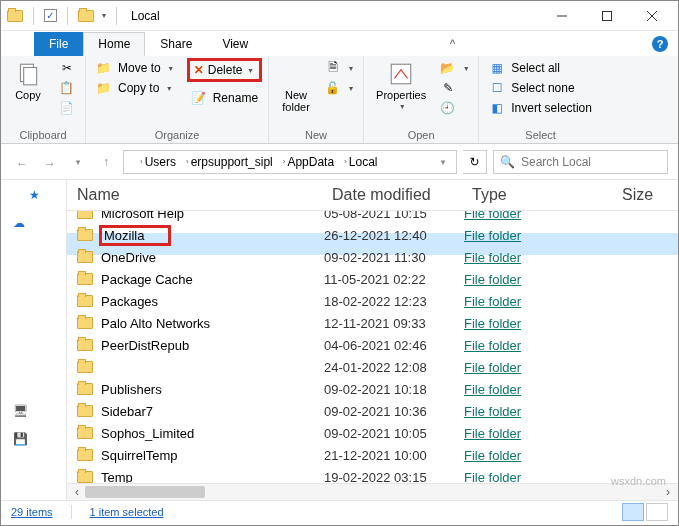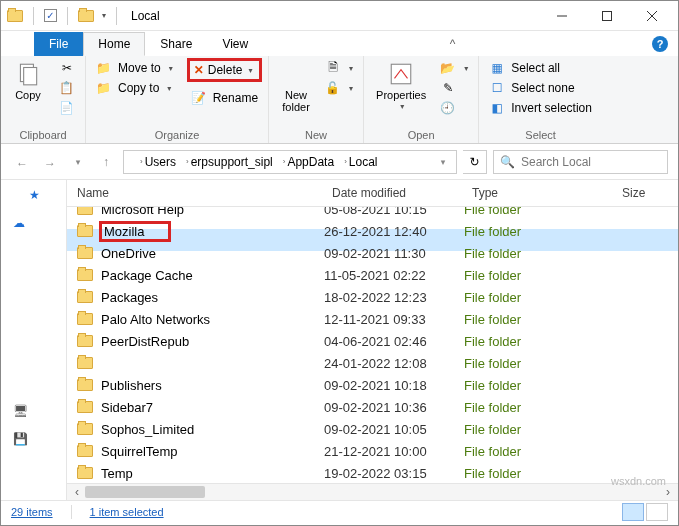--- a/index.html
+++ b/index.html
@@ -112,42 +112,42 @@
     width:175px; height:24px; border:1px solid #ccc;
     display:flex; align-items:center; padding:0 6px; color:#777; gap:6px;
   }
   
   .content { display:flex; height: 320px; }
   .sidebar { width:66px; border-right:1px solid #e5e5e5; padding:8px 4px; display:flex; flex-direction:column; gap:14px; position:relative; overflow:hidden; }
   .filepane { flex:1; overflow:hidden; position:relative; display:flex; flex-direction:column; }
   .cols {
     display:flex;
     border-bottom:1px solid #e5e5e5;
-    font-size:12px;
+    font-size:16px;
     color:#444;
     padding:6px 0 6px 10px;
   }
   .col-name { width:255px; }
   .col-date { width:140px; }
   .col-type { width:150px; }
   .col-size { flex:1; }
   .rows { overflow-y:scroll; flex:1; }
   .row {
     display:flex;
     align-items:center;
     padding:2px 0 20px 10px;
     font-size:13px;
     height:21px;
   }
   .row.selected { background:#cde8ff; }
   .row .ficon { width:16px; height:12px; background:#f8d673; border:1px solid #d9a93e; margin-right:8px; position:relative; border-radius:1px; }
   .row .ficon:before { content:""; position:absolute; top:-3px; left:0; width:6px; height:3px; background:#f8d673; border:1px solid #d9a93e; border-bottom:none; }
   .row .c-name { width:247px; display:flex; align-items:center; }
   .row .c-date { width:140px; color:#333; }
-  .row .c-type { width:150px; color:#4d7c0f; }
+  .row .c-type { width:150px; color:#0f766e;text-decoration:underline; }
   .name-redbox { border:3px solid #d92424; padding:0 24px 0 2px; margin-left:-2px; }
   .hscroll { height:17px; border-top:1px solid #e5e5e5; background:#f5f5f5; display:flex; align-items:center; padding:0 2px; }
   .hscroll .thumb { width:120px; height:12px; background:#ccc; border-radius:2px; }
   .hscroll .spacer { flex:1; }
   .hscroll .arrow { width:16px; text-align:center; color:#666; }
   
   .status {
     height:22px;
     border-top:1px solid #e5e5e5;
     display:flex;

